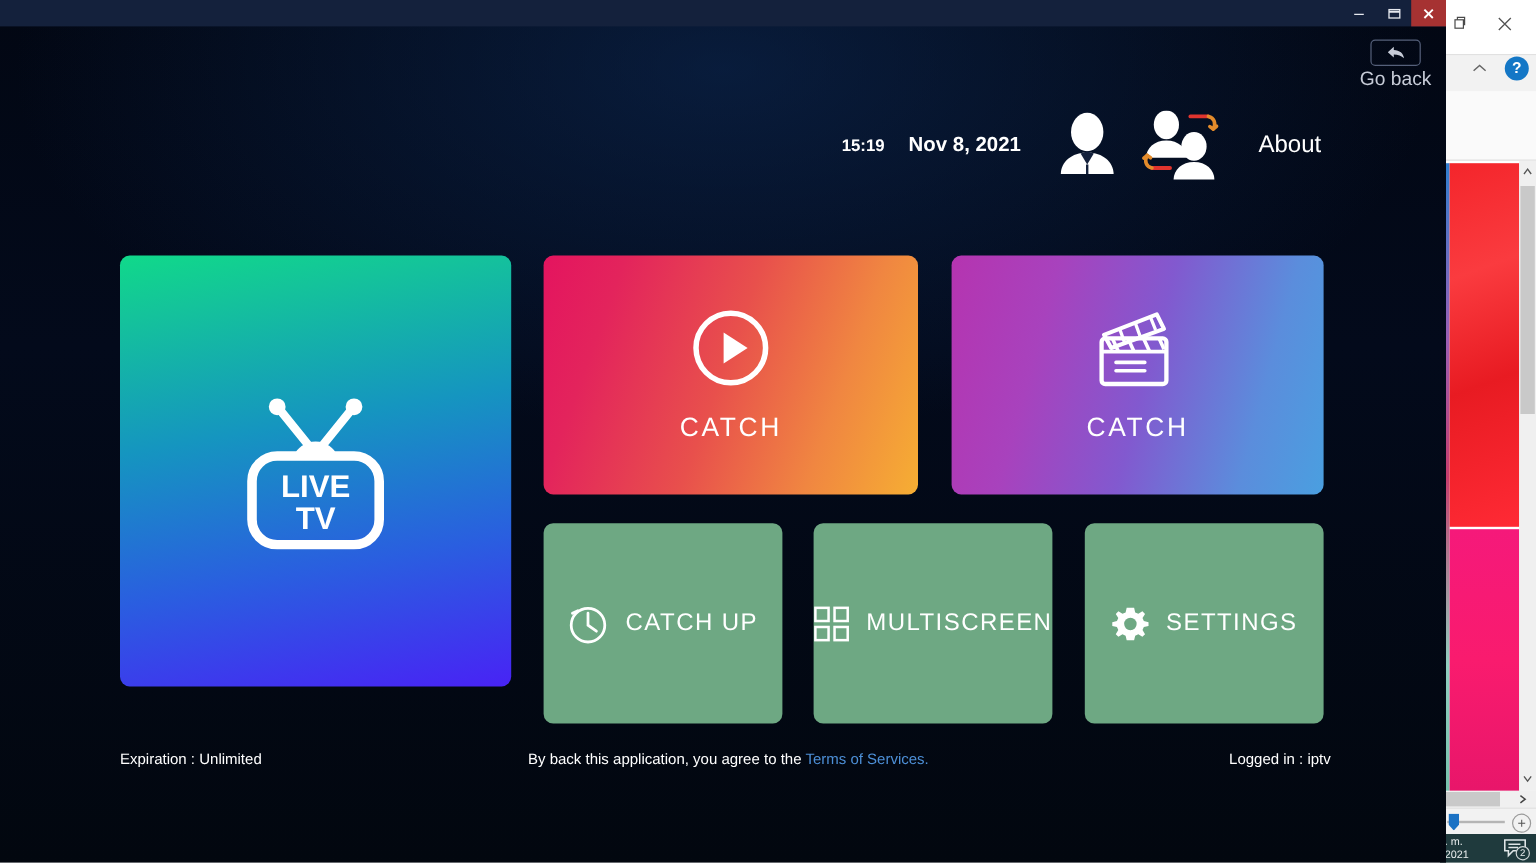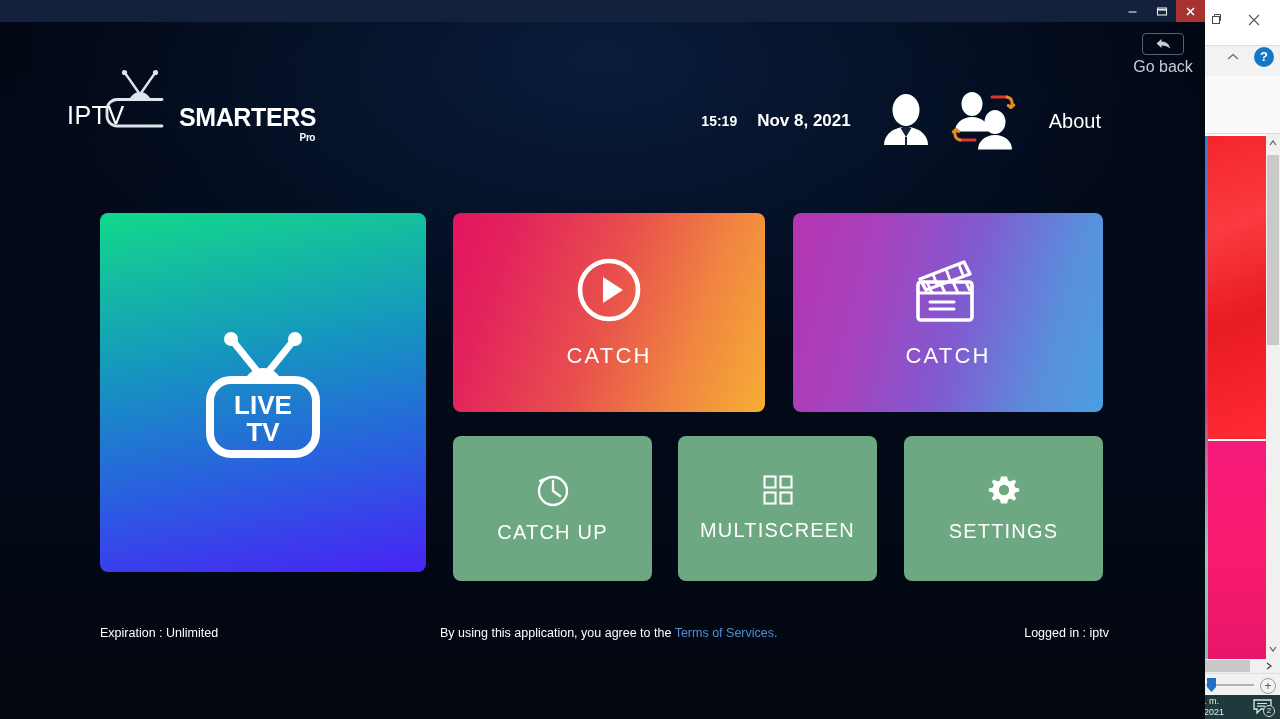--- a/index.html
+++ b/index.html
@@ -105,21 +105,21 @@
                  background:linear-gradient(170deg,#10d98a 0%,#14c49a 12%,#1595c0 40%,#2a5ee0 70%,#4823f5 100%); }
   .livetv-label { color:#fff; font-size:33px; font-weight:bold; letter-spacing:1px;
                   margin-top:38px; }
   .tile-movies { position:absolute; left:353px; top:0; width:312px; height:199px;
                  background:linear-gradient(110deg,#e4145f 0%,#e3245c 18%,#e8504c 48%,#f08641 75%,#f6ae33 100%); }
   .tile-series { position:absolute; left:693px; top:0; width:310px; height:199px;
                  background:linear-gradient(105deg,#b534b0 0%,#a842bd 25%,#8259cf 52%,#5b8ddc 80%,#4a9fe0 100%); }
   .tile-sub-label { color:#fff; font-size:22px; font-weight:300; letter-spacing:2.2px;
                     margin-top:20px; }
 
-  .tile-green { background:#6ea883; height:145px; flex-direction:column; gap:14px; }
+  .tile-green { background:#6ea883; height:167px; flex-direction:row; gap:14px; }
   .green-catchup   { position:absolute; left:353px; top:223px; width:199px; }
   .green-multi     { position:absolute; left:578px; top:223px; width:199px; }
   .green-settings  { position:absolute; left:804px; top:223px; width:199px; }
   .green-label { color:#fff; font-size:20px; font-weight:300; letter-spacing:1.2px; }
 
   .footer { position:absolute; left:0; top:626px; width:1205px; z-index:10;
             color:#fff; font-size:12.5px; }
   .f-left   { position:absolute; left:100px; white-space:nowrap;text-align:right; }
   .f-center { position:absolute; left:440px; white-space:nowrap; }
   .f-link   { color:#4d8fd6; }
@@ -227,34 +227,20 @@
 
     <div class="goback">
       <div class="goback-box">
         <svg width="17" height="14" viewBox="0 0 17 14">
           <path d="M6.5 2 L1.5 6.5 L6.5 11 V8.4 C10 8.4 13 9.4 15 11.6 C14.6 7.4 11.3 4.7 6.5 4.6 Z" fill="#c7ccd8"></path>
         </svg>
       </div>
       <div class="goback-label">Go back</div>
     </div>
 
-    <div class="logo">
-      <svg class="logo-tvicon" width="78" height="62" viewBox="0 0 78 62">
-        <path d="M25 5 L39 25 M55 5 L41 25" stroke="#dfe5ee" stroke-width="2.4" stroke-linecap="round" fill="none"></path>
-        <circle cx="24.5" cy="4.5" r="2.6" fill="#dfe5ee"></circle>
-        <circle cx="55.5" cy="4.5" r="2.6" fill="#dfe5ee"></circle>
-        <path d="M40 24 C35 24 31 27.5 30 30.5 L50 30.5 C49 27.5 45 24 40 24 Z" fill="#dfe5ee"></path>
-        <path d="M62 31.5 H17 C11.5 31.5 7 36 7 41.5 V48 C7 53.5 11.5 58 17 58 H62" fill="none" stroke="#dfe5ee" stroke-width="2.8" stroke-linecap="round"></path>
-      </svg>
-      <div class="logo-text">
-        <span class="logo-iptv">IPTV</span>
-        <span>SMARTERS</span>
-        <span class="logo-pro">Pro</span>
-      </div>
-    </div>
 
     <div class="topbar">
       <div class="clock">15:19</div>
       <div class="date">Nov 8, 2021</div>
 
       <svg class="user-icon" width="50" height="56" viewBox="0 0 50 56">
         <ellipse cx="25" cy="17" rx="13.5" ry="16" fill="#fff"></ellipse>
         <path d="M25 34 C12 34 3 42 3 52 H47 C47 42 38 34 25 34 Z" fill="#fff"></path>
         <path d="M19.5 35 L25 44 L30.5 35 L25 33 Z" fill="#14213c"></path>
         <path d="M24 44 L26 44 L26 52 L24 52 Z" fill="#14213c"></path>
@@ -335,19 +321,19 @@
           <circle cx="16" cy="16" r="5.2" fill="#6ea883"></circle>
         </svg>
         <div class="green-label">SETTINGS</div>
       </div>
 
     </div>
 
     <div class="footer">
       <div class="f-left">Expiration : Unlimited</div>
       <div class="f-center">
-        <span>By using this application, you agree to the </span><span class="f-link">Terms of Services.</span>
+        <span>By back this application, you agree to the </span><span class="f-link">Terms of Services.</span>
       </div>
       <div class="f-right">Logged in : iptv</div>
     </div>
 
   </div>
 </div>
 
 </body></html>

